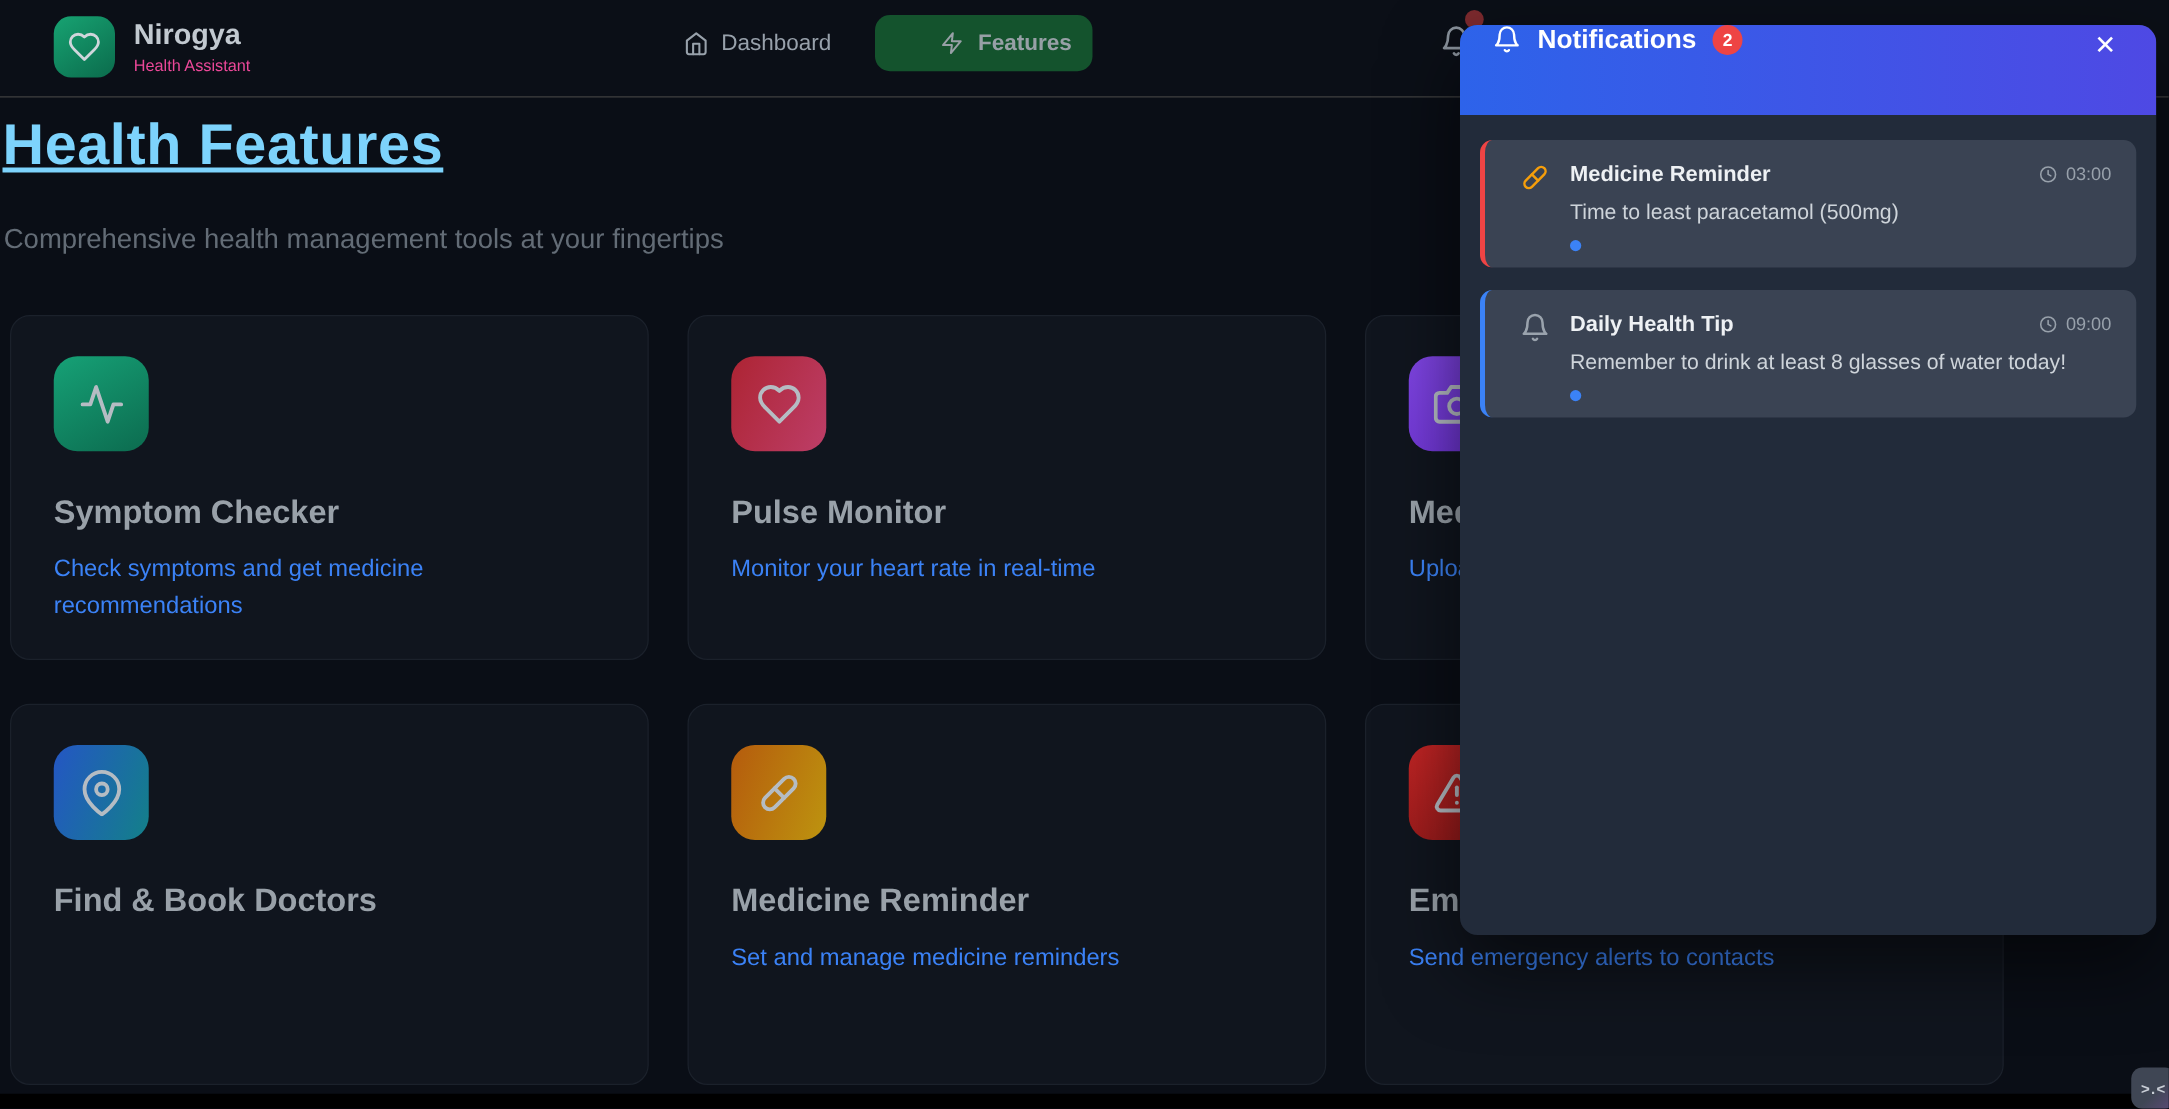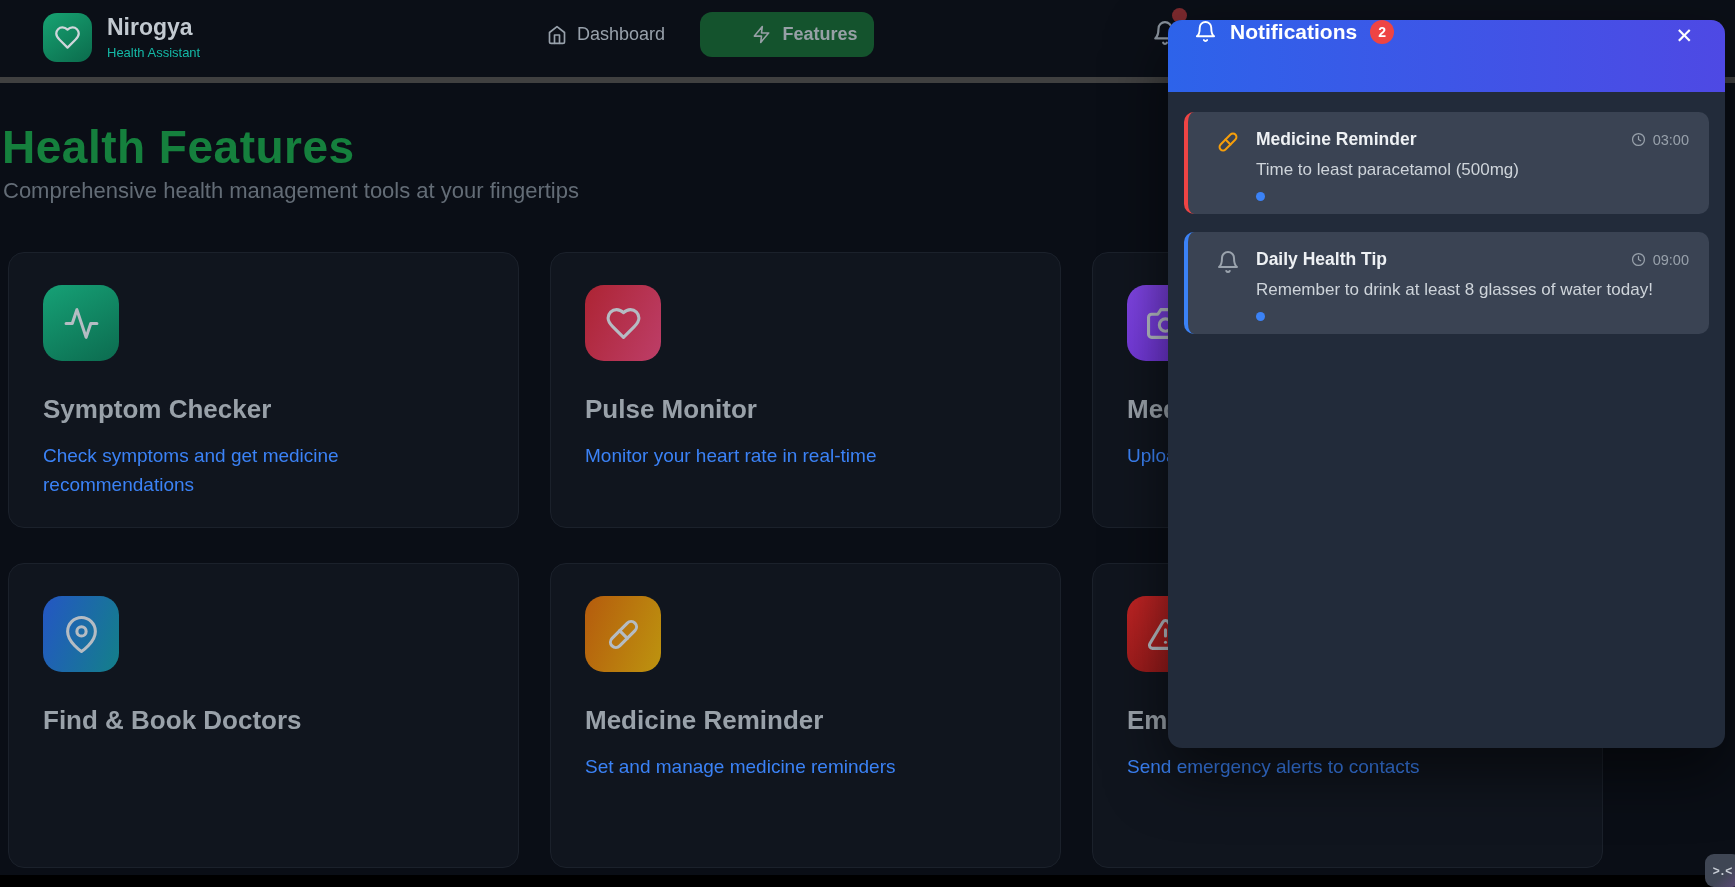--- a/index.html
+++ b/index.html
@@ -4,32 +4,32 @@
 <style>
   html,body{margin:0;padding:0;}
   body{
     width:1735px;height:887px;position:relative;overflow:hidden;
     background:#0a0e16;font-family:"Liberation Sans",sans-serif;
     -webkit-font-smoothing:antialiased;
   }
   svg{display:block;}
 
   
-  .nav{position:absolute;left:0;top:0;width:1735px;height:77px;background:#0b0f17;border-bottom:6px solid #404040;}
+  .nav{position:absolute;left:0;top:0;width:1735px;height:77px;background:#0b0f17;border-bottom:1px solid #404040;}
   .brand{position:absolute;left:43px;top:13px;display:flex;align-items:center;gap:15px;}
   .brand-logo{width:49px;height:49px;border-radius:14px;background:linear-gradient(145deg,#17a372,#0b6b4c);display:flex;align-items:center;justify-content:center;color:#cfd6db;}
   .brand-name{font-size:23px;font-weight:bold;color:#c2c9d0;line-height:1.1;}
-  .brand-tag{font-size:13px;color:#14b8a6;margin-top:4px;}
+  .brand-tag{font-size:13px;color:#ec4899;margin-top:4px;}
   .nav-dashboard{position:absolute;left:547px;top:24px;display:flex;align-items:center;gap:10px;color:#98a1ab;font-size:18px;cursor:pointer;}
   .nav-features{position:absolute;left:700px;top:12px;width:138px;height:45px;background:#14532d;border-radius:12px;display:flex;align-items:center;justify-content:center;gap:11px;color:#97a0a6;font-size:18px;font-weight:600;cursor:pointer;padding-left:36px;}
   .nav-bell{position:absolute;left:1152px;top:20px;color:#8b949e;z-index:1;cursor:pointer;}
   .nav-bell-badge{position:absolute;left:1172px;top:8px;width:15px;height:15px;border-radius:50%;background:#7d2a2e;z-index:1;}
 
   
-  .page-title{position:absolute;left:2px;top:120px;font-size:46px;font-weight:bold;color:#15803d;letter-spacing:.5px;}
+  .page-title{position:absolute;left:2px;top:88px;font-size:46px;font-weight:bold;color:#7dd3fc;letter-spacing:.5px;text-decoration:underline;}
   .page-subtitle{position:absolute;left:3px;top:178px;font-size:22px;color:#636c76;}
 
   
   .grid{position:absolute;left:8px;top:252px;display:grid;grid-template-columns:repeat(3,511px);grid-template-rows:276px 305px;column-gap:31px;row-gap:35px;z-index:0;}
   .card{background:#10151e;border:1px solid #1b212b;border-radius:16px;padding:30px 34px;box-sizing:border-box;cursor:pointer;}
   .card-icon{width:76px;height:76px;border-radius:19px;display:flex;align-items:center;justify-content:center;color:#b5bcc3;margin-top:2px;}
   .card-title{margin-top:33px;font-size:26px;font-weight:600;color:#99a1a9;white-space:nowrap;}
   .card-desc{margin-top:17px;font-size:19px;color:#3b82f6;line-height:1.5;max-width:440px;}
   .g-symptom{background:linear-gradient(150deg,#16a176,#0c6b4f);}
   .g-pulse{background:linear-gradient(115deg,#ad2433,#bd3e68);}

